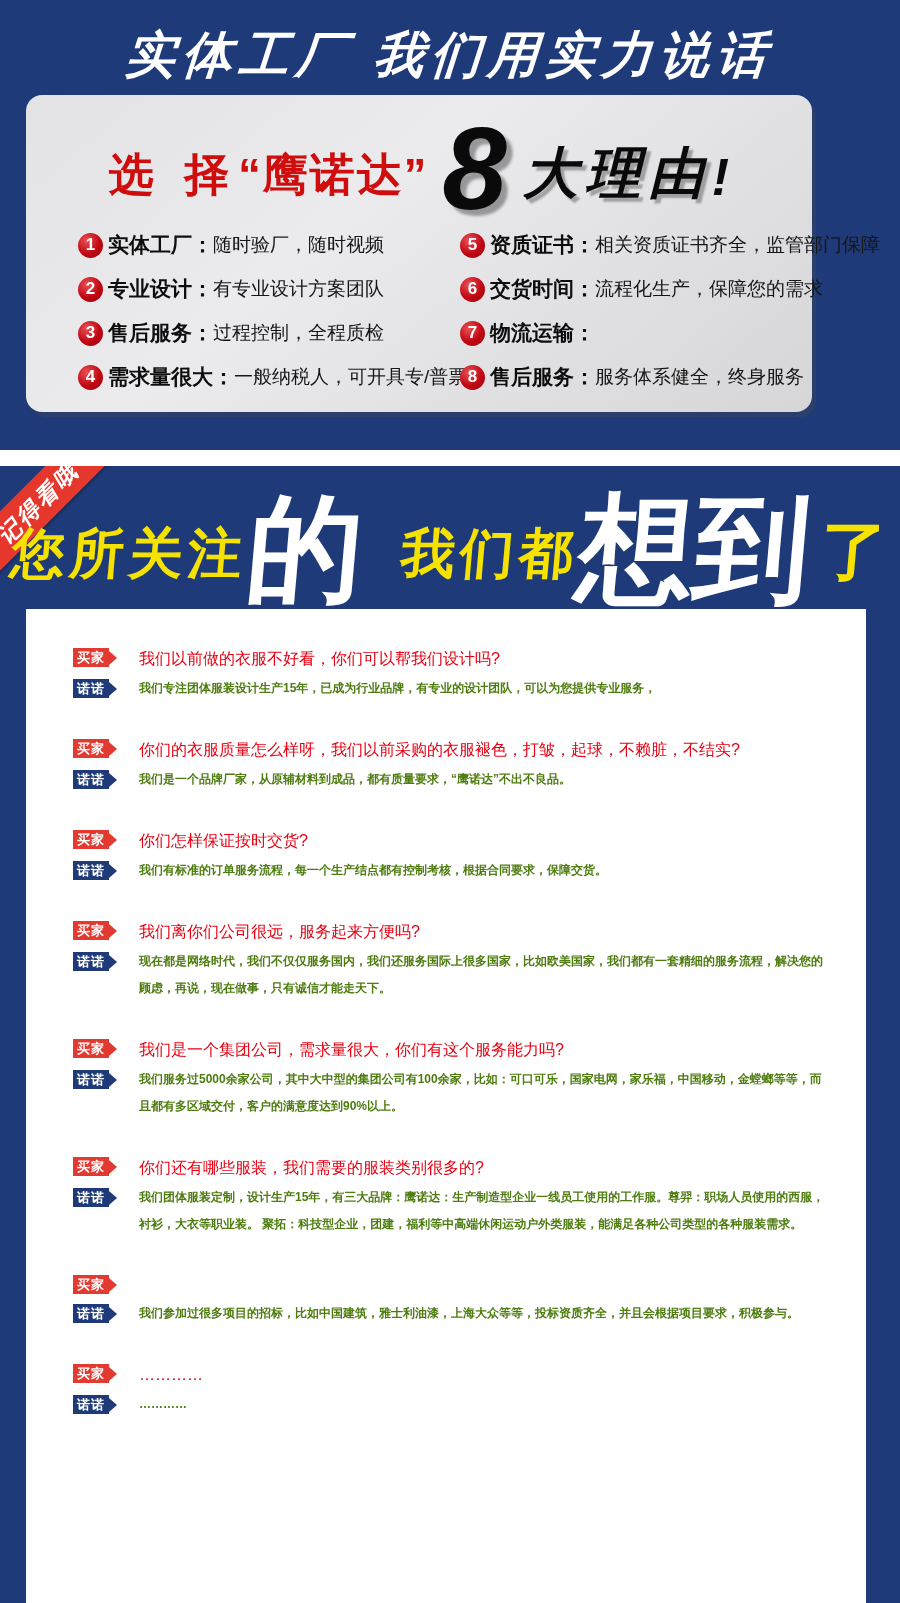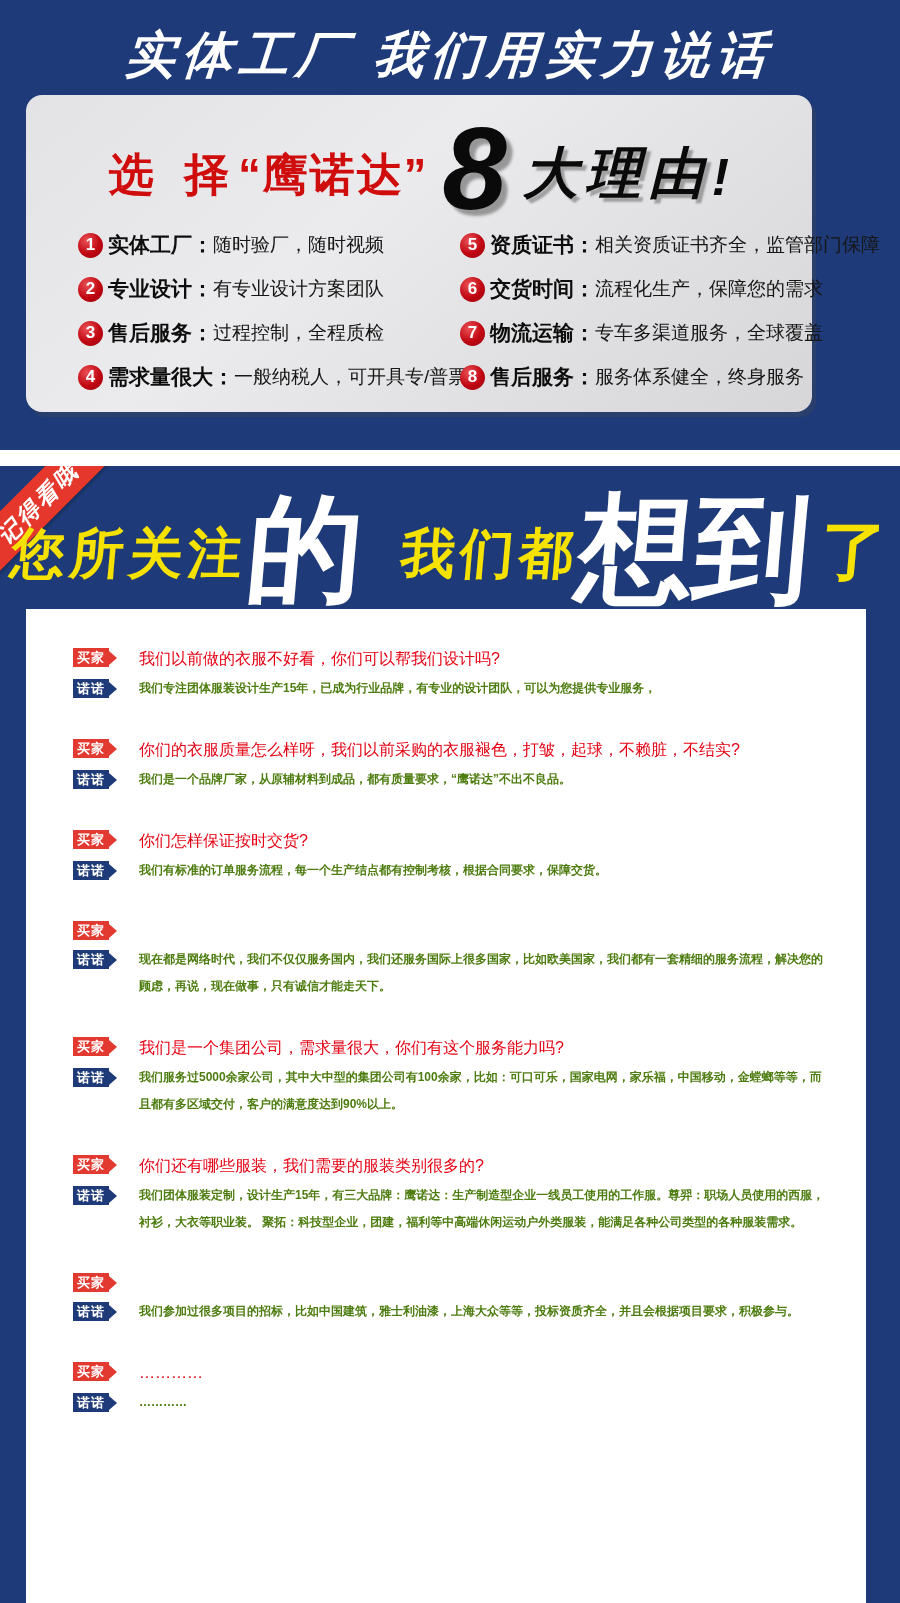--- a/index.html
+++ b/index.html
@@ -124,21 +124,20 @@
         <span class="r-desc">相关资质证书齐全，监管部门保障</span>
       </div>
       <div class="reason">
         <span class="r-num">6</span>
         <span class="r-label">交货时间：</span>
         <span class="r-desc">流程化生产，保障您的需求</span>
       </div>
       <div class="reason">
         <span class="r-num">7</span>
         <span class="r-label">物流运输：</span>
-        <span class="r-desc">专车多渠道服务，全球覆盖</span>
       </div>
       <div class="reason">
         <span class="r-num">8</span>
         <span class="r-label">售后服务：</span>
         <span class="r-desc">服务体系健全，终身服务</span>
       </div>
     </div>
   </div>
 </div>
 
@@ -185,20 +184,21 @@
       </div>
       <div class="qa-row">
         <span class="tag tag-seller">诺诺</span>
         <span class="a-text">我们有标准的订单服务流程，每一个生产结点都有控制考核，根据合同要求，保障交货。</span>
       </div>
     </div>
 
     <div class="qa-group">
       <div class="qa-row">
         <span class="tag tag-buyer">买家</span>
+        <span class="q-text">我们离你们公司很远，服务起来方便吗?</span>
       </div>
       <div class="qa-row">
         <span class="tag tag-seller">诺诺</span>
         <span class="a-text">现在都是网络时代，我们不仅仅服务国内，我们还服务国际上很多国家，比如欧美国家，我们都有一套精细的服务流程，解决您的顾虑，再说，现在做事，只有诚信才能走天下。</span>
       </div>
     </div>
 
     <div class="qa-group">
       <div class="qa-row">
         <span class="tag tag-buyer">买家</span>

